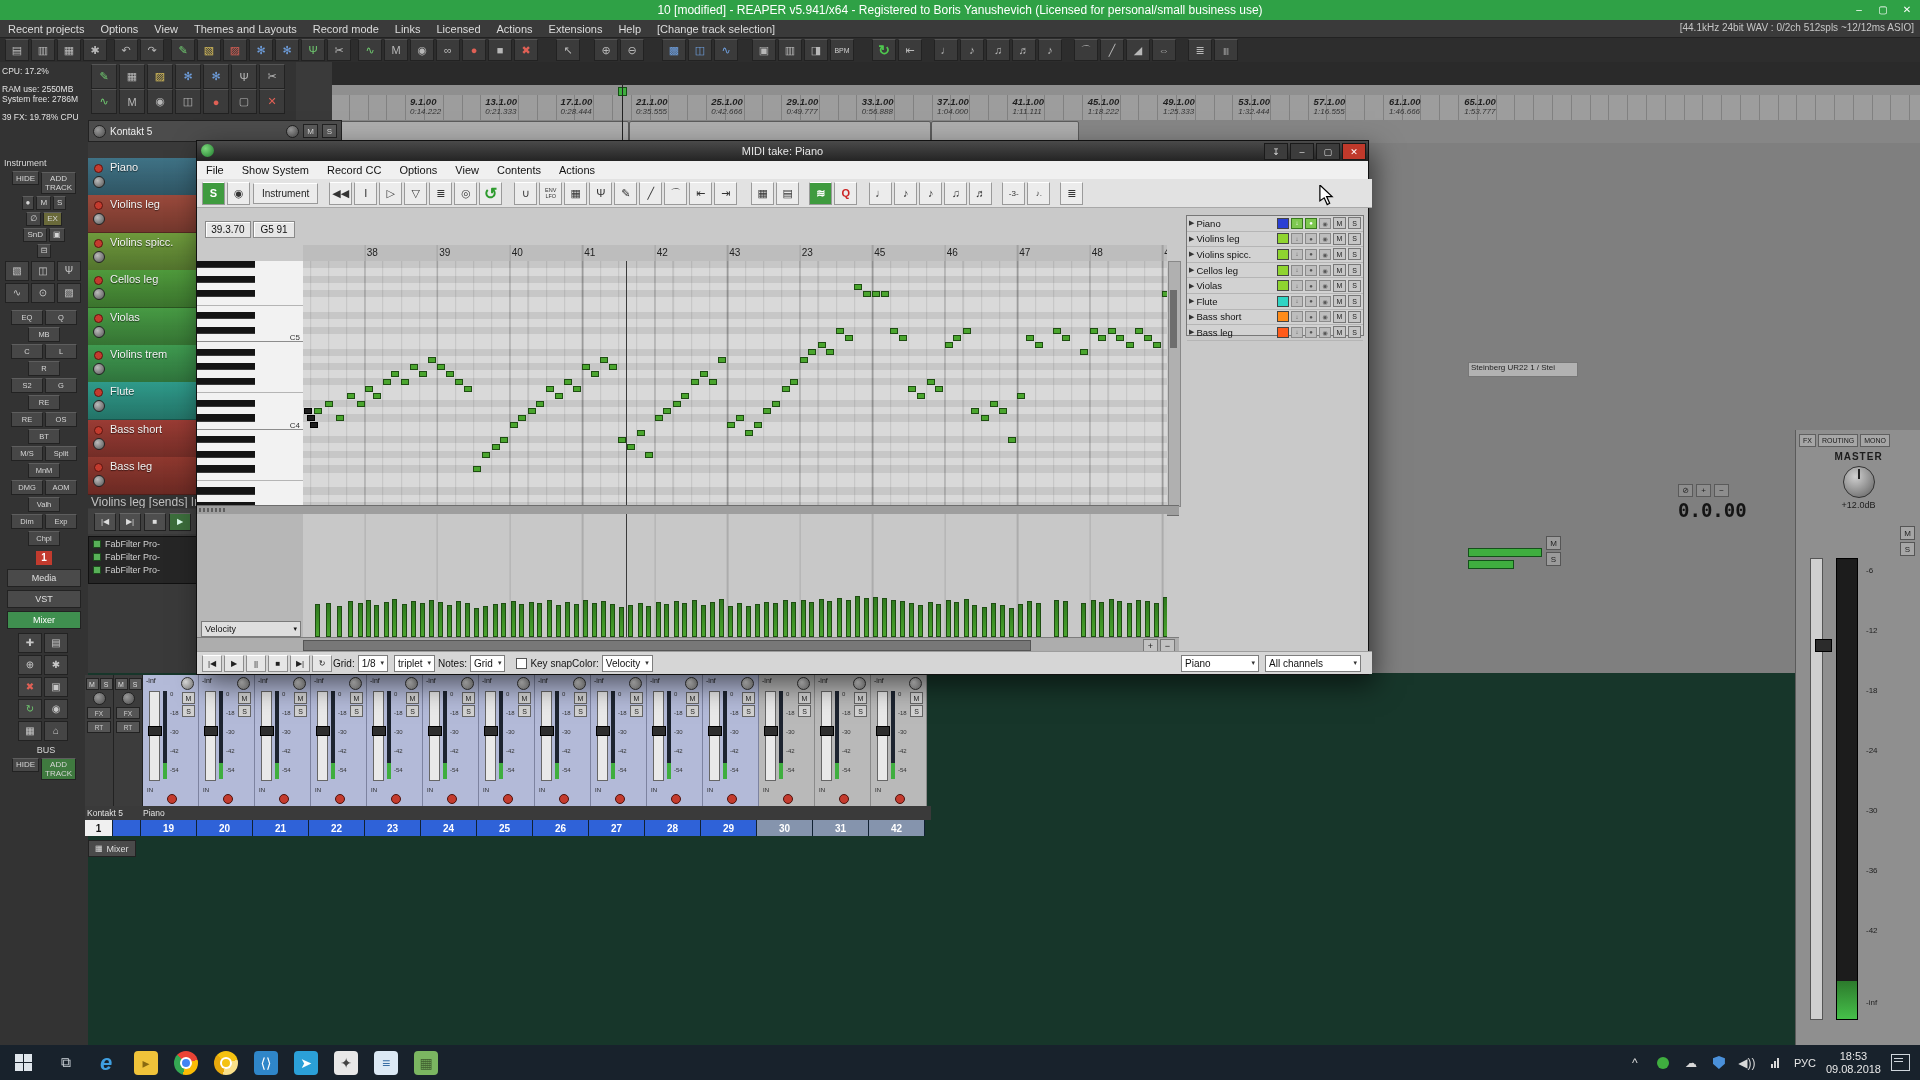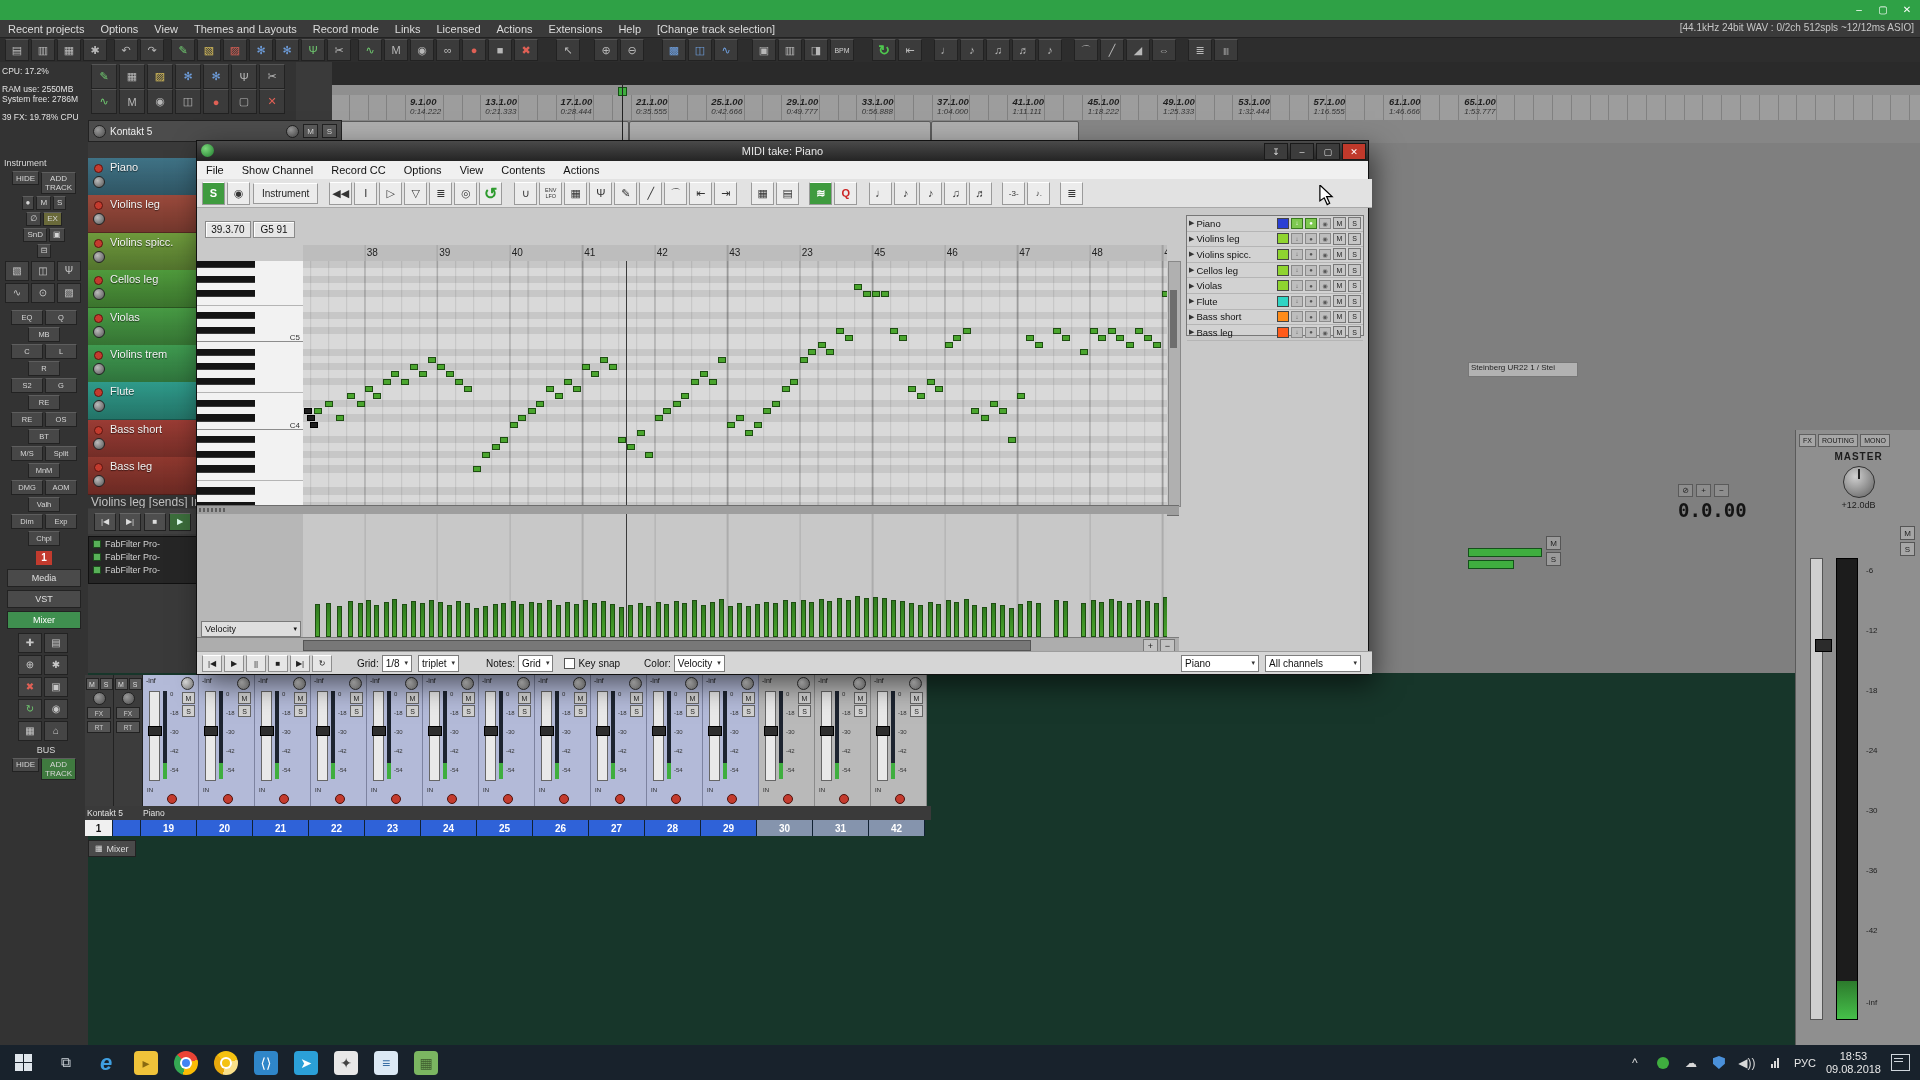--- a/index.html
+++ b/index.html
@@ -161,21 +161,21 @@
   .hthumb{position:absolute;left:106px;top:2px;width:726px;height:9px;background:#787878;border:1px solid #555;}
   .hzbtn{width:13px;height:11px;background:#c2c2c2;border:1px solid #777;font-size:9px;display:flex;align-items:center;justify-content:center;color:#222;}
   .mbottom{position:absolute;left:0;top:510px;width:1171px;height:22px;background:#d6d6d6;border-top:1px solid #9d9d9d;
     display:flex;align-items:center;font-size:10px;color:#111;padding-left:4px;}
   .mbot-btn{width:18px;height:15px;background:#e6e6e6;border:1px solid #8d8d8d;border-top-color:#fff;font-size:8px;
     display:flex;align-items:center;justify-content:center;margin:0 1px;flex:0 0 auto;color:#222;}
   .sel{height:15px;background:#fff;border:1px solid #7d7d7d;display:flex;align-items:center;font-size:10px;
     padding:0 3px;margin:0 3px;flex:0 0 auto;position:relative;}
   .sel .car{margin-left:5px;font-size:7px;color:#333;}
   .ckbox{width:9px;height:9px;background:#fff;border:1px solid #555;margin:0 3px 0 8px;flex:0 0 auto;}
-  .lblgap{margin-left:24px;flex:0 0 auto;}
+  .lblgap{margin-left:0;flex:0 0 auto;}
   .tracklistpanel{position:absolute;left:989px;top:74px;width:176px;height:119px;background:#d2d2d2;border:1px solid #777;font-size:10px;}
   .tlrow{display:flex;align-items:center;height:14.6px;border-bottom:1px solid #b5b5b5;padding:0 2px;gap:2px;color:#111;}
   .tlarrow{font-size:7px;color:#333;flex:0 0 auto;}
   .tlname{flex:1;white-space:nowrap;overflow:hidden;font-size:9.5px;}
   .tlswatch{width:10px;height:9px;border:1px solid #444;flex:0 0 auto;}
   .tlico{width:10px;height:9px;background:#bdbdbd;border:1px solid #8a8a8a;flex:0 0 auto;font-size:6px;
     display:flex;align-items:center;justify-content:center;color:#555;}
   .tlico.grn{background:#7ec850;border-color:#3a7a1e;color:#fff;}
   .tlms{width:11px;height:10px;background:#c6c6c6;border:1px solid #777;font-size:7px;display:flex;align-items:center;justify-content:center;flex:0 0 auto;color:#222;}
   
@@ -227,20 +227,21 @@
   .notifbox::after{content:"";position:absolute;left:2px;top:3px;width:9px;height:1px;background:#cfd6dc;box-shadow:0 3px 0 #cfd6dc;}
   .langlbl{font-size:11px;}
   .cursorarrow{position:absolute;left:1318px;top:185px;z-index:9;}
 </style>
 </head>
 <body>
 
 <div class="screen">
 
   <div class="titlebar">
+    <span>10 [modified] - REAPER v5.941/x64 - Registered to Boris Yanushevich (Licensed for personal/small business use)</span>
     <div class="winbtns">
       <div class="winbtn">–</div>
       <div class="winbtn">▢</div>
       <div class="winbtn">✕</div>
     </div>
   </div>
 
   <div class="menubar">
     <div id="menu-items" style="display:flex;">
         <div class="mitem">Recent projects</div>
@@ -621,21 +622,21 @@
       <span>MIDI take: Piano</span>
       <div class="mwinbtns">
         <div class="mwb">↧</div>
         <div class="mwb">–</div>
         <div class="mwb">▢</div>
         <div class="mwb close">✕</div>
       </div>
     </div>
     <div class="mmenu" id="midi-menu">
         <div class="mitem">File</div>
-        <div class="mitem">Show Channel</div>
+        <div class="mitem">Show System</div>
         <div class="mitem">Record CC</div>
         <div class="mitem">Options</div>
         <div class="mitem">View</div>
         <div class="mitem">Contents</div>
         <div class="mitem">Actions</div>
       </div>
     <div class="mtoolbar" id="midi-toolbar">
         <div class="mtb sg">S</div>
         <div class="mtb">◉</div>
         <div class="instbtn">Instrument</div>

